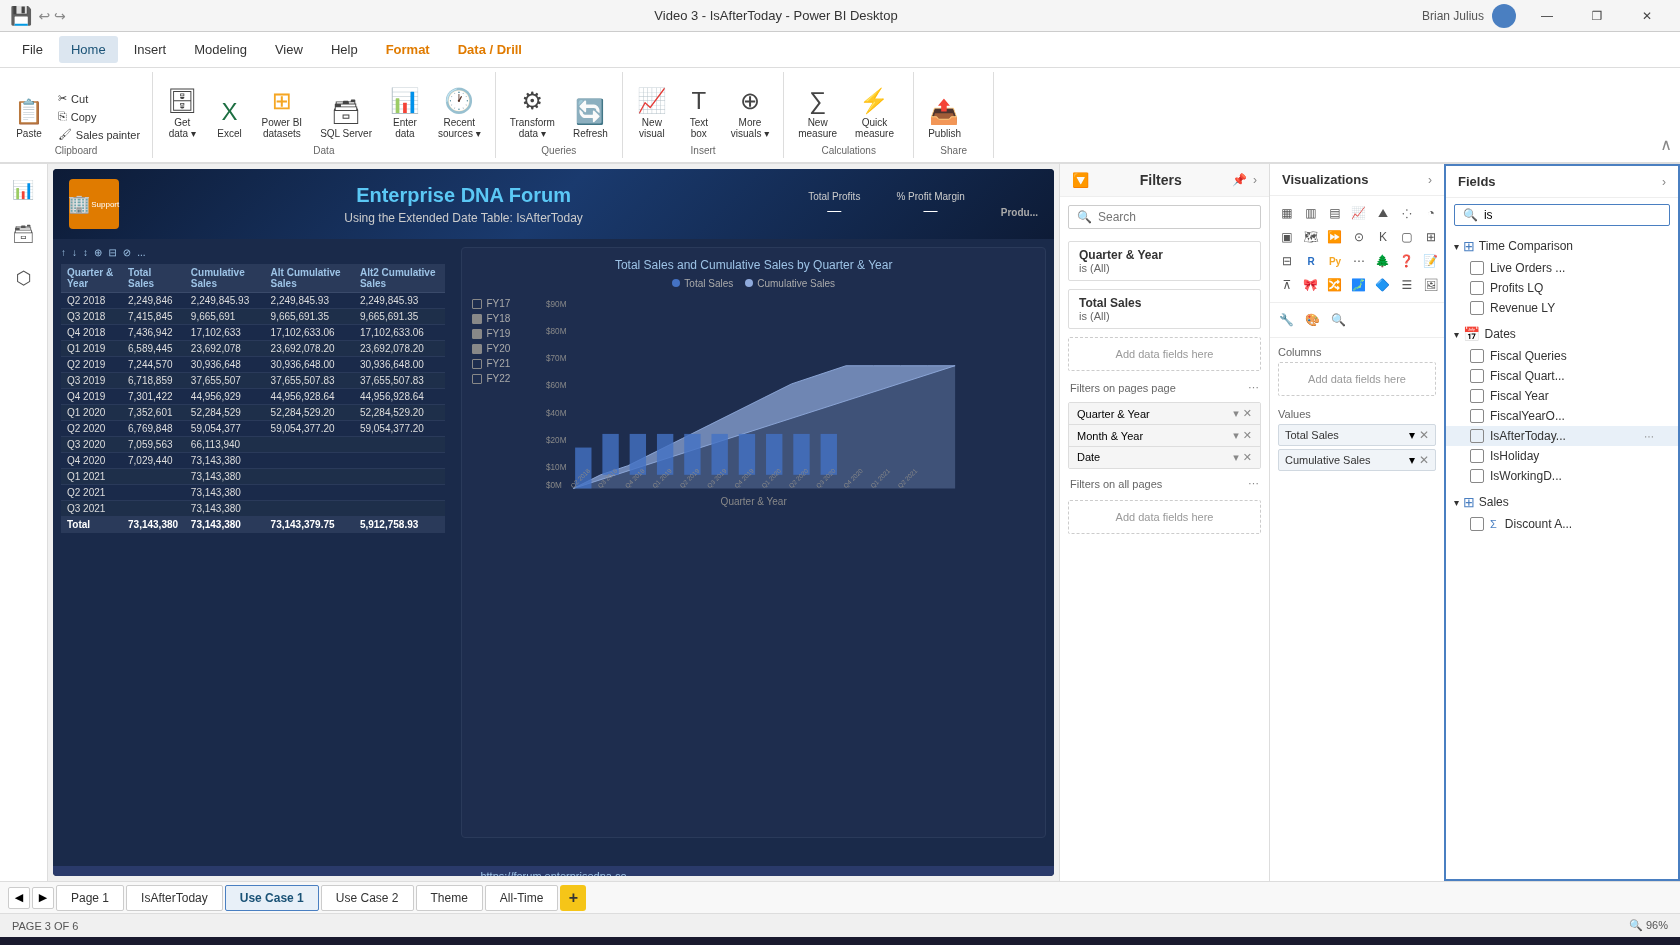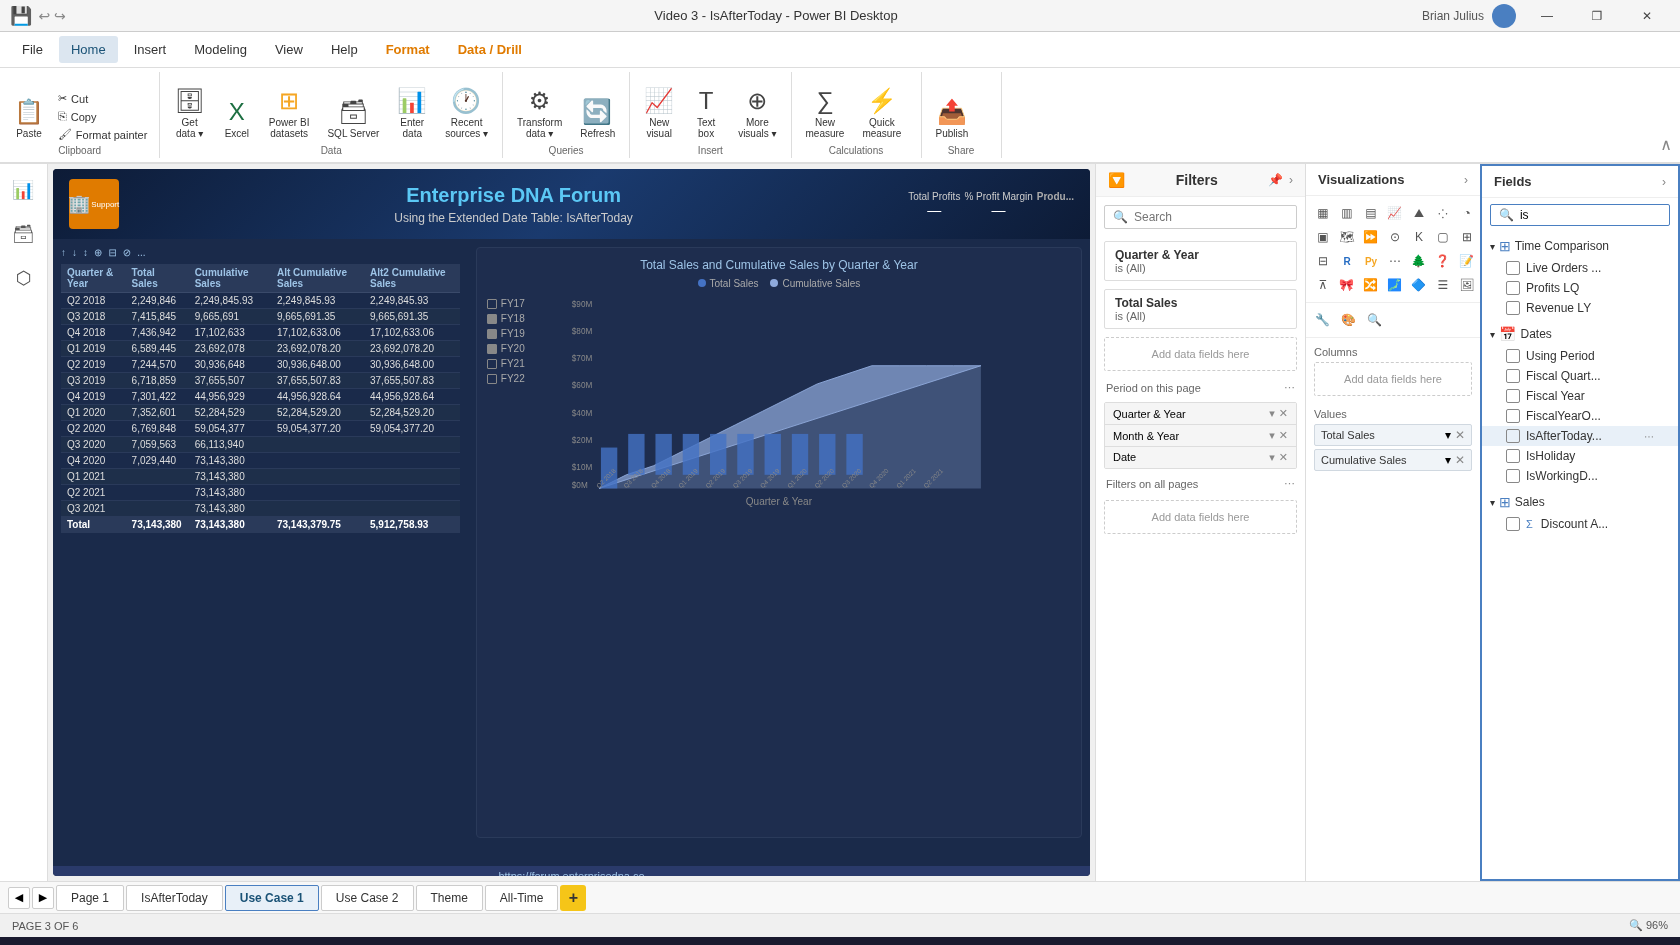--- a/index.html
+++ b/index.html
@@ -272,21 +272,21 @@
       border-radius: 2px;
       padding: 3px 6px;
       margin-bottom: 3px;
       font-size: 11px;
     }
     .viz-field-row .field-name { color: #333; }
     .viz-field-controls { display: flex; gap: 4px; align-items: center; }
 
     
     #fields-panel {
-      width: 200px;
+      width: 236px;
       background: #fff;
       border-left: 1px solid #ddd;
       display: flex;
       flex-direction: column;
       overflow: hidden;
       border: 2px solid #4a7fc1;
     }
     .fields-header {
       display: flex;
       align-items: center;
@@ -553,21 +553,21 @@
         <div class="ribbon-btn-small">
           <span>✂</span>
           <span>Cut</span>
         </div>
         <div class="ribbon-btn-small">
           <span>⎘</span>
           <span>Copy</span>
         </div>
         <div class="ribbon-btn-small">
           <span>🖌</span>
-          <span>Format painter</span>
+          <span>Sales painter</span>
         </div>
       </div>
     </div>
     <div class="ribbon-group-label">Clipboard</div>
   </div>
 
   <div class="ribbon-group" style="min-width:280px;">
     <div class="ribbon-group-content" style="gap:6px;">
       <div class="ribbon-btn">
         <span class="btn-icon">🗄</span>
@@ -673,21 +673,21 @@
         <div style="display:flex; flex-direction:column; align-items:center;">
           <div class="report-logo">
             <div style="font-size:18px;">🏢</div>
             <div style="font-size:8px;">Support</div>
           </div>
         </div>
         <div style="flex:1;">
           <div style="text-align:center; color:#5bc8f5; font-size:20px; font-weight:bold;">Enterprise DNA Forum</div>
           <div style="text-align:center; color:#ccc; font-size:12px; margin-top:4px;">Using the Extended Date Table: IsAfterToday</div>
         </div>
-        <div style="display:flex; gap:4px; align-items:flex-start;">
+        <div style="display:flex; gap:36px; align-items:flex-end;">
           <div style="text-align:center; color:#aaa; font-size:10px;">
             <div style="color:#ccc; font-size:10px;">Total Profits</div>
             <div style="color:#fff; font-size:14px;">—</div>
           </div>
           <div style="text-align:center; color:#aaa; font-size:10px;">
             <div style="color:#ccc; font-size:10px;">% Profit Margin</div>
             <div style="color:#fff; font-size:14px;">—</div>
           </div>
           <div style="color:#aaa; font-size:10px;font-weight:bold;">Produ...</div>
         </div>
@@ -927,21 +927,21 @@
       <div class="filter-card-title">Quarter &amp; Year</div>
       <div class="filter-card-sub">is (All)</div>
     </div>
     <div class="filter-card">
       <div class="filter-card-title">Total Sales</div>
       <div class="filter-card-sub">is (All)</div>
     </div>
     <div class="filter-add-area">Add data fields here</div>
 
     <div class="filter-section-label">
-      <span>Period on this page</span>
+      <span>Filters on pages page</span>
       <span style="cursor:pointer; color:#888;">⋯</span>
     </div>
 
     <div style="margin: 2px 8px; border:1px solid #ddd; border-radius:2px; overflow:hidden;">
       <div style="display:flex; align-items:center; justify-content:space-between; padding:4px 8px; background:#f5f5f5; border-bottom:1px solid #ddd;">
         <span style="font-size:11px;">Quarter &amp; Year</span>
         <div style="display:flex; gap:4px;">
           <span style="color:#888; font-size:11px;">▾</span>
           <span style="color:#888; font-size:11px; cursor:pointer;">✕</span>
         </div>
@@ -1076,21 +1076,21 @@
       </div>
 
       <div class="fields-group">
         <div class="fields-group-header">
           <span style="font-size:10px;">▾</span>
           <span class="group-icon">📅</span>
           <span>Dates</span>
         </div>
         <div class="fields-item">
           <div class="item-check"></div>
-          <span>Using Period</span>
+          <span>Fiscal Queries</span>
         </div>
         <div class="fields-item">
           <div class="item-check"></div>
           <span>Fiscal Quart...</span>
         </div>
         <div class="fields-item">
           <div class="item-check"></div>
           <span>Fiscal Year</span>
         </div>
         <div class="fields-item">

